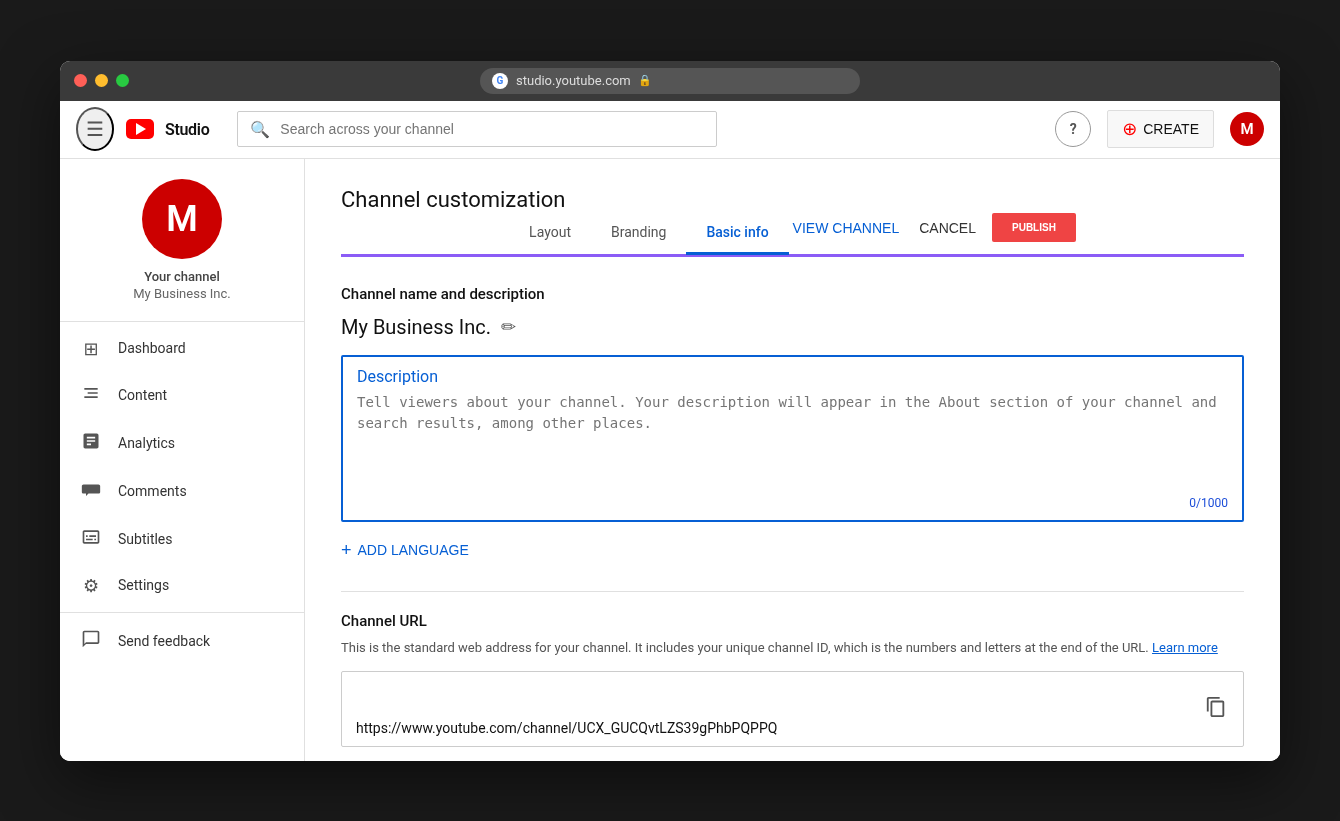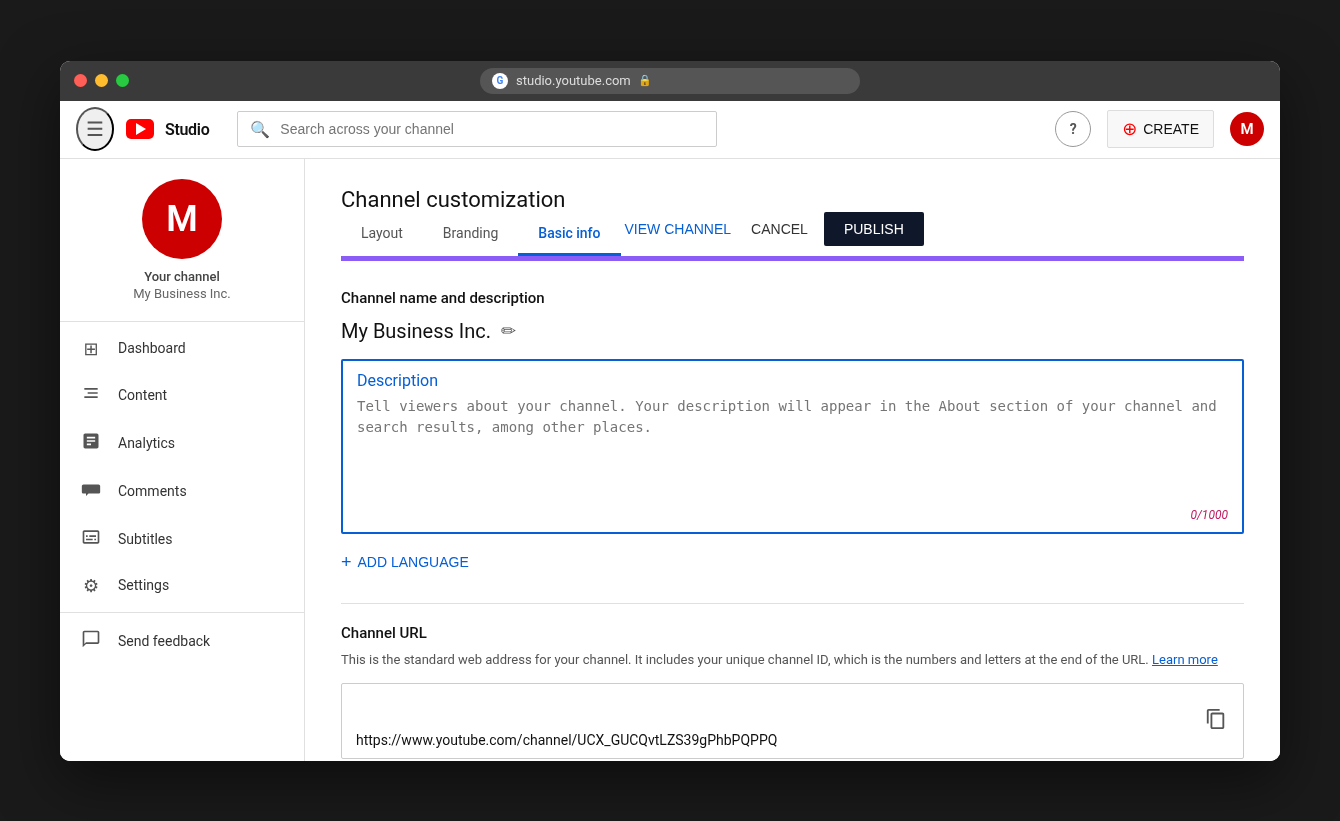--- a/index.html
+++ b/index.html
@@ -280,22 +280,22 @@
     }
     .page-title {
       font-size: 22px;
       font-weight: 400;
       color: #111;
     }
     
     .tabs-actions-row {
       display: flex;
       align-items: center;
-      justify-content: flex-start;
-      border-bottom: 5px solid #8b5cf6;
+      justify-content: center;
+      border-bottom: 3px solid #8b5cf6;
       margin-bottom: 28px;
     }
     .tabs {
       display: flex;
       gap: 0;
     }
     .tab {
       padding: 12px 20px;
       font-size: 14px;
       color: #555;
@@ -326,24 +326,24 @@
     .cancel-btn {
       font-size: 14px;
       font-weight: 500;
       color: #333;
       cursor: pointer;
       background: none;
       border: none;
       padding: 8px 12px;
     }
     .publish-btn {
-      background: #0f172a;
+      background: #ef4444;
       color: white;
-      font-size: 14px;
-      font-weight: 400;
+      font-size: 10px;
+      font-weight: 700;
       padding: 9px 20px;
       border: none;
       border-radius: 2px;
       cursor: pointer;
     }
     
     .section-title {
       font-size: 15px;
       font-weight: 500;
       color: #111;
@@ -384,23 +384,22 @@
       font-size: 14px;
       color: #888;
       resize: none;
       background: transparent;
       min-height: 100px;
       line-height: 1.5;
     }
     .char-count {
       text-align: right;
       font-size: 12px;
-      color: #be185d;
-      margin-top: 8px;
-      font-style: italic;
+      color: #1d4ed8;
+      margin-top: 0;
     }
     .add-language-btn {
       display: flex;
       align-items: center;
       gap: 6px;
       color: #065fd4;
       font-size: 14px;
       font-weight: 500;
       cursor: pointer;
       background: none;

